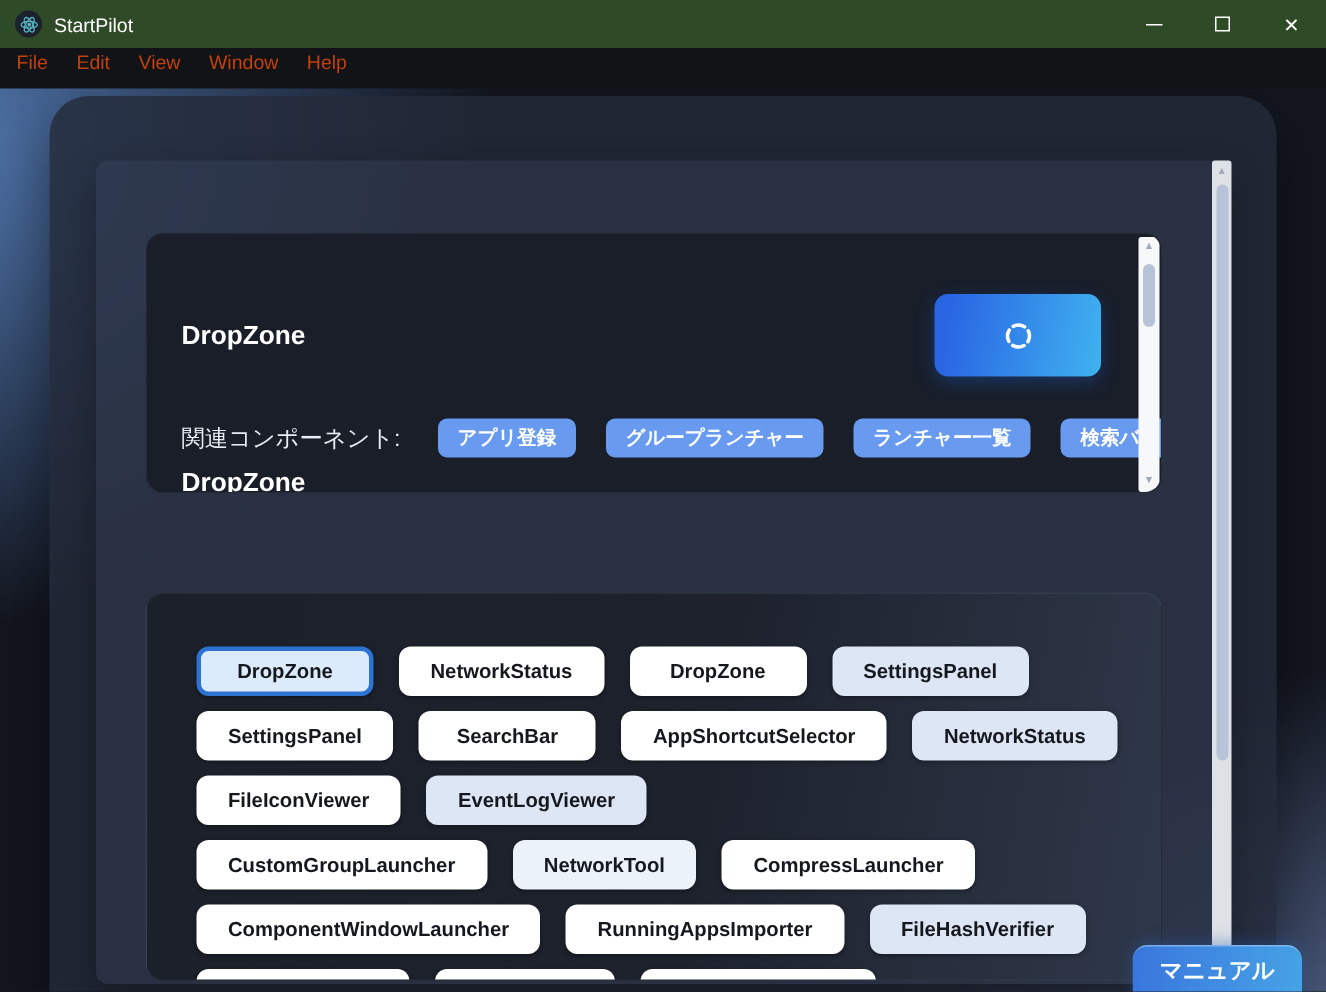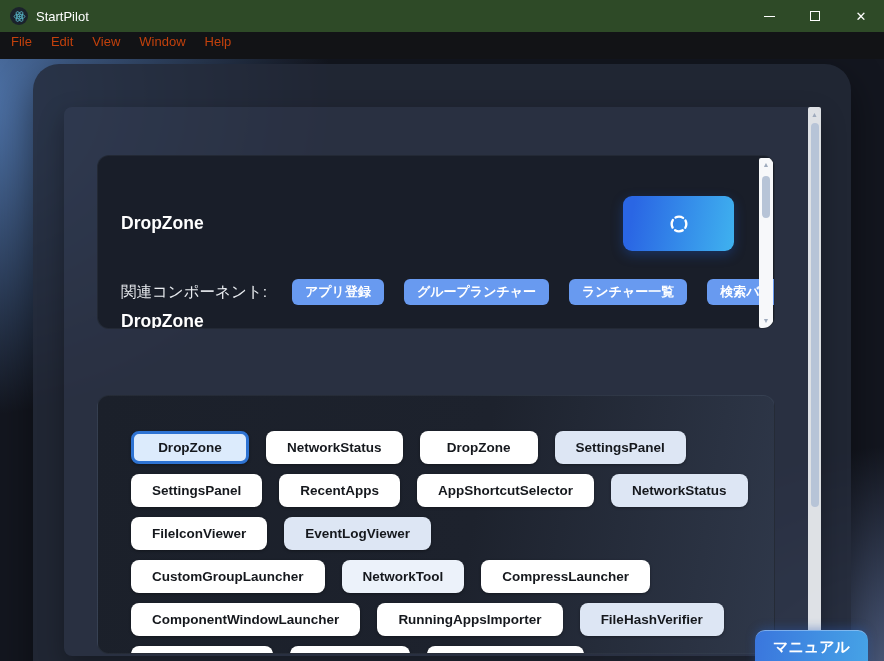--- a/index.html
+++ b/index.html
@@ -149,21 +149,21 @@
 
       <div class="panel2">
         <div class="grid-row">
           <button class="grid-btn selected">DropZone</button>
           <button class="grid-btn">NetworkStatus</button>
           <button class="grid-btn">DropZone</button>
           <button class="grid-btn tint">SettingsPanel</button>
         </div>
         <div class="grid-row">
           <button class="grid-btn">SettingsPanel</button>
-          <button class="grid-btn">RecentApps</button>
+          <button class="grid-btn">SearchBar</button>
           <button class="grid-btn">AppShortcutSelector</button>
           <button class="grid-btn tint">NetworkStatus</button>
         </div>
         <div class="grid-row">
           <button class="grid-btn">FileIconViewer</button>
           <button class="grid-btn tint">EventLogViewer</button>
         </div>
         <div class="grid-row">
           <button class="grid-btn">CustomGroupLauncher</button>
           <button class="grid-btn tint-light">NetworkTool</button>

